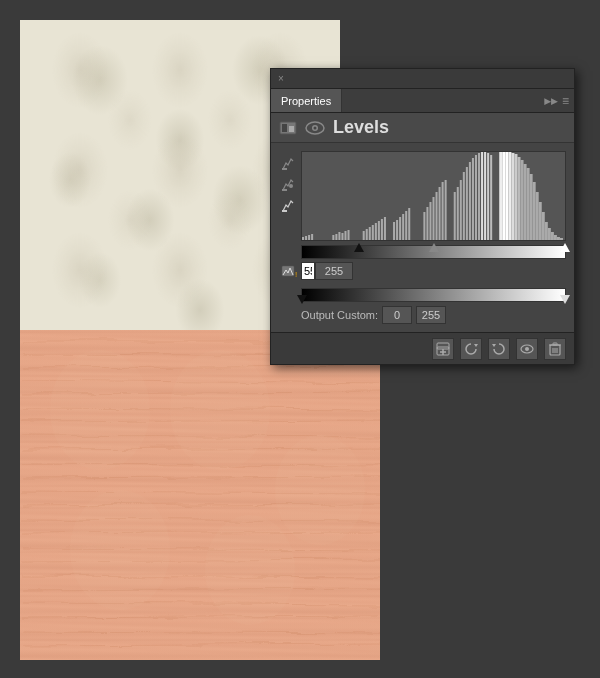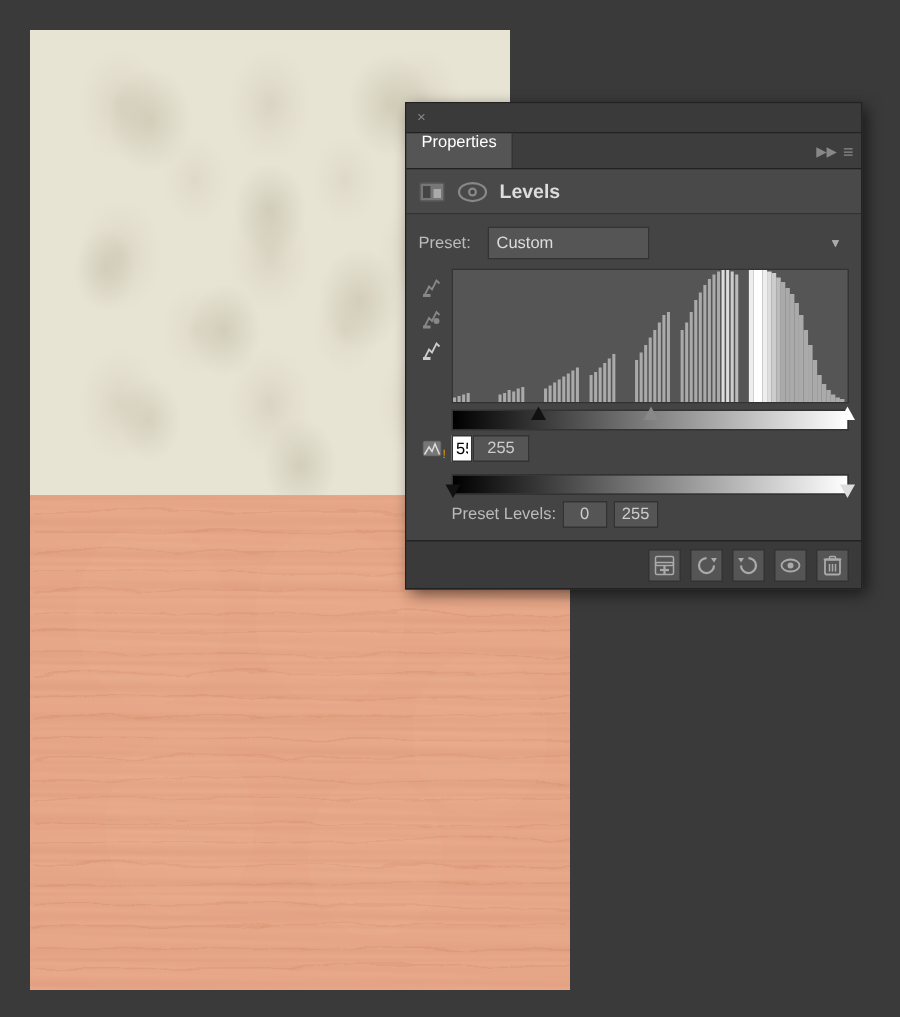--- a/index.html
+++ b/index.html
@@ -122,21 +122,21 @@
       background: #3d3d3d;
       height: 24px;
       display: flex;
       align-items: stretch;
       border-bottom: 1px solid #222;
     }
 
     .panel-tab {
       padding: 0 10px;
       display: flex;
-      align-items: flex-start;
+      align-items: center;
       background: #4a4a4a;
       border-right: 1px solid #333;
       font-size: 11px;
       color: #ccc;
       cursor: pointer;
     }
     .panel-tab.active {
       background: #555;
       color: #fff;
     }
@@ -156,21 +156,21 @@
       background: #494949;
       height: 30px;
       display: flex;
       align-items: center;
       padding: 0 8px;
       border-bottom: 1px solid #333;
       gap: 8px;
     }
 
     .panel-title {
-      font-size: 13px;
+      font-size: 18px;
       font-weight: bold;
       color: #ddd;
     }
 
     
     .panel-body {
       padding: 8px;
       background: #444;
     }
 
@@ -586,32 +586,20 @@
         <ellipse cx="10" cy="7" rx="9" ry="6" fill="none" stroke="#888" stroke-width="1.5"></ellipse>
         <circle cx="10" cy="7" r="3" fill="#888"></circle>
         <circle cx="10" cy="7" r="1.5" fill="#444"></circle>
       </svg>
     </div>
     <span class="panel-title">Levels</span>
   </div>
 
   <div class="panel-body">
 
-    <div class="preset-row">
-      <span class="preset-label">Preset:</span>
-      <div class="select-wrapper">
-        <select class="preset-select">
-          <option>Custom</option>
-          <option>Default</option>
-          <option>Increase Contrast 1</option>
-          <option>Lighten Shadows</option>
-        </select>
-        <span style="position:absolute;right:5px;top:50%;transform:translateY(-50%);font-size:8px;color:#aaa;pointer-events:none;">▼</span>
-      </div>
-    </div>
 
 
     <div class="histogram-container">
 
       <div class="eyedropper-tools">
         <button class="eyedropper-btn" title="Sample black point">
           <svg width="14" height="14" viewBox="0 0 14 14">
             <path d="M2,12 L5,6 L7,8 L10,2 L12,4" fill="none" stroke="#888" stroke-width="1.2"></path>
             <rect x="1" y="11" width="5" height="2" fill="#888"></rect>
           </svg>
@@ -735,21 +723,21 @@
     </div>
 
     <div style="margin-left:22px;margin-bottom:4px;position:relative;">
       <div class="output-slider-track" style="margin-left:0;">
         <div class="output-handle-black"></div>
         <div class="output-handle-white"></div>
       </div>
     </div>
 
     <div class="output-levels-row">
-      <span class="output-label">Preset Levels:</span>
+      <span class="output-label">Output Custom:</span>
       <input type="text" class="output-value" value="0" style="">
       <input type="text" class="output-value" value="255" style="">
     </div>
 
   </div>
 
   <div class="panel-footer">
     <button class="footer-btn" title="Add new layer">
       <svg width="14" height="14" viewBox="0 0 14 14">
         <rect x="1" y="5" width="12" height="8" rx="1" fill="none" stroke="#aaa" stroke-width="1"></rect>

